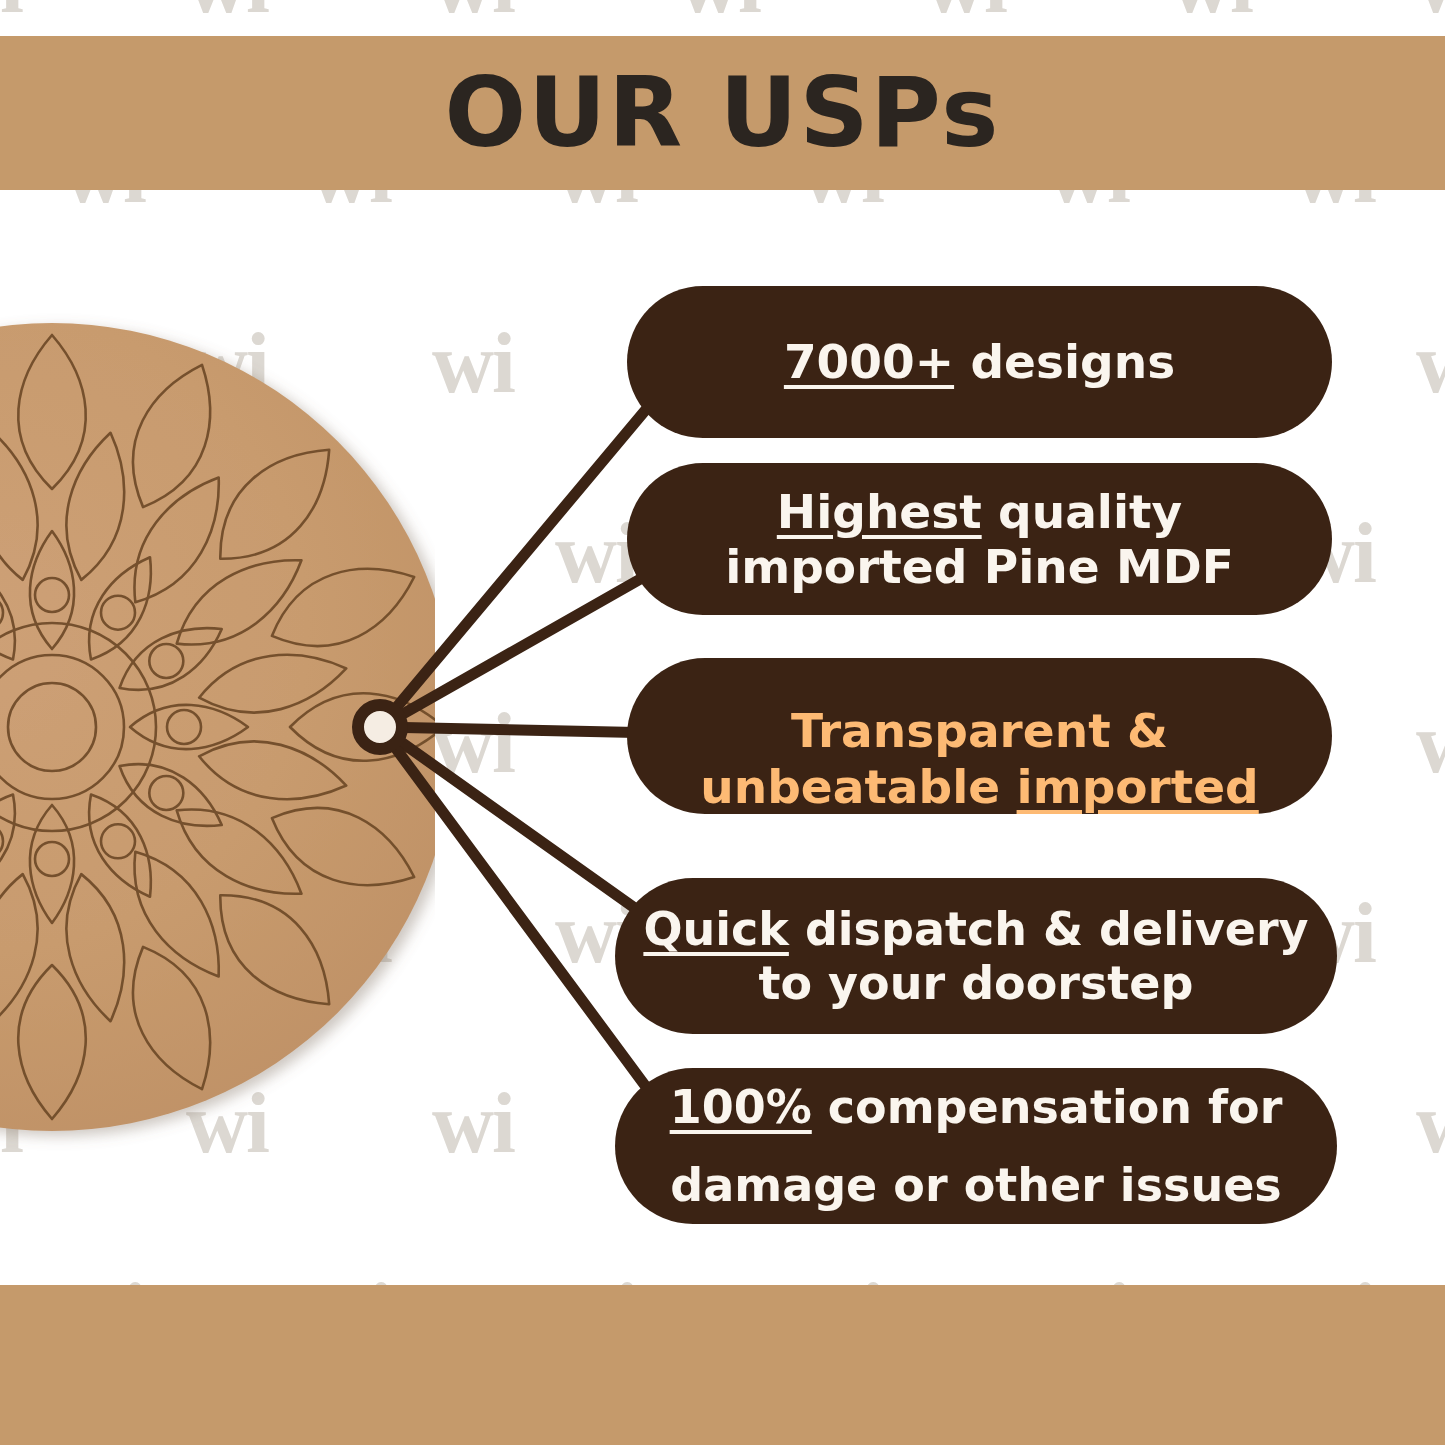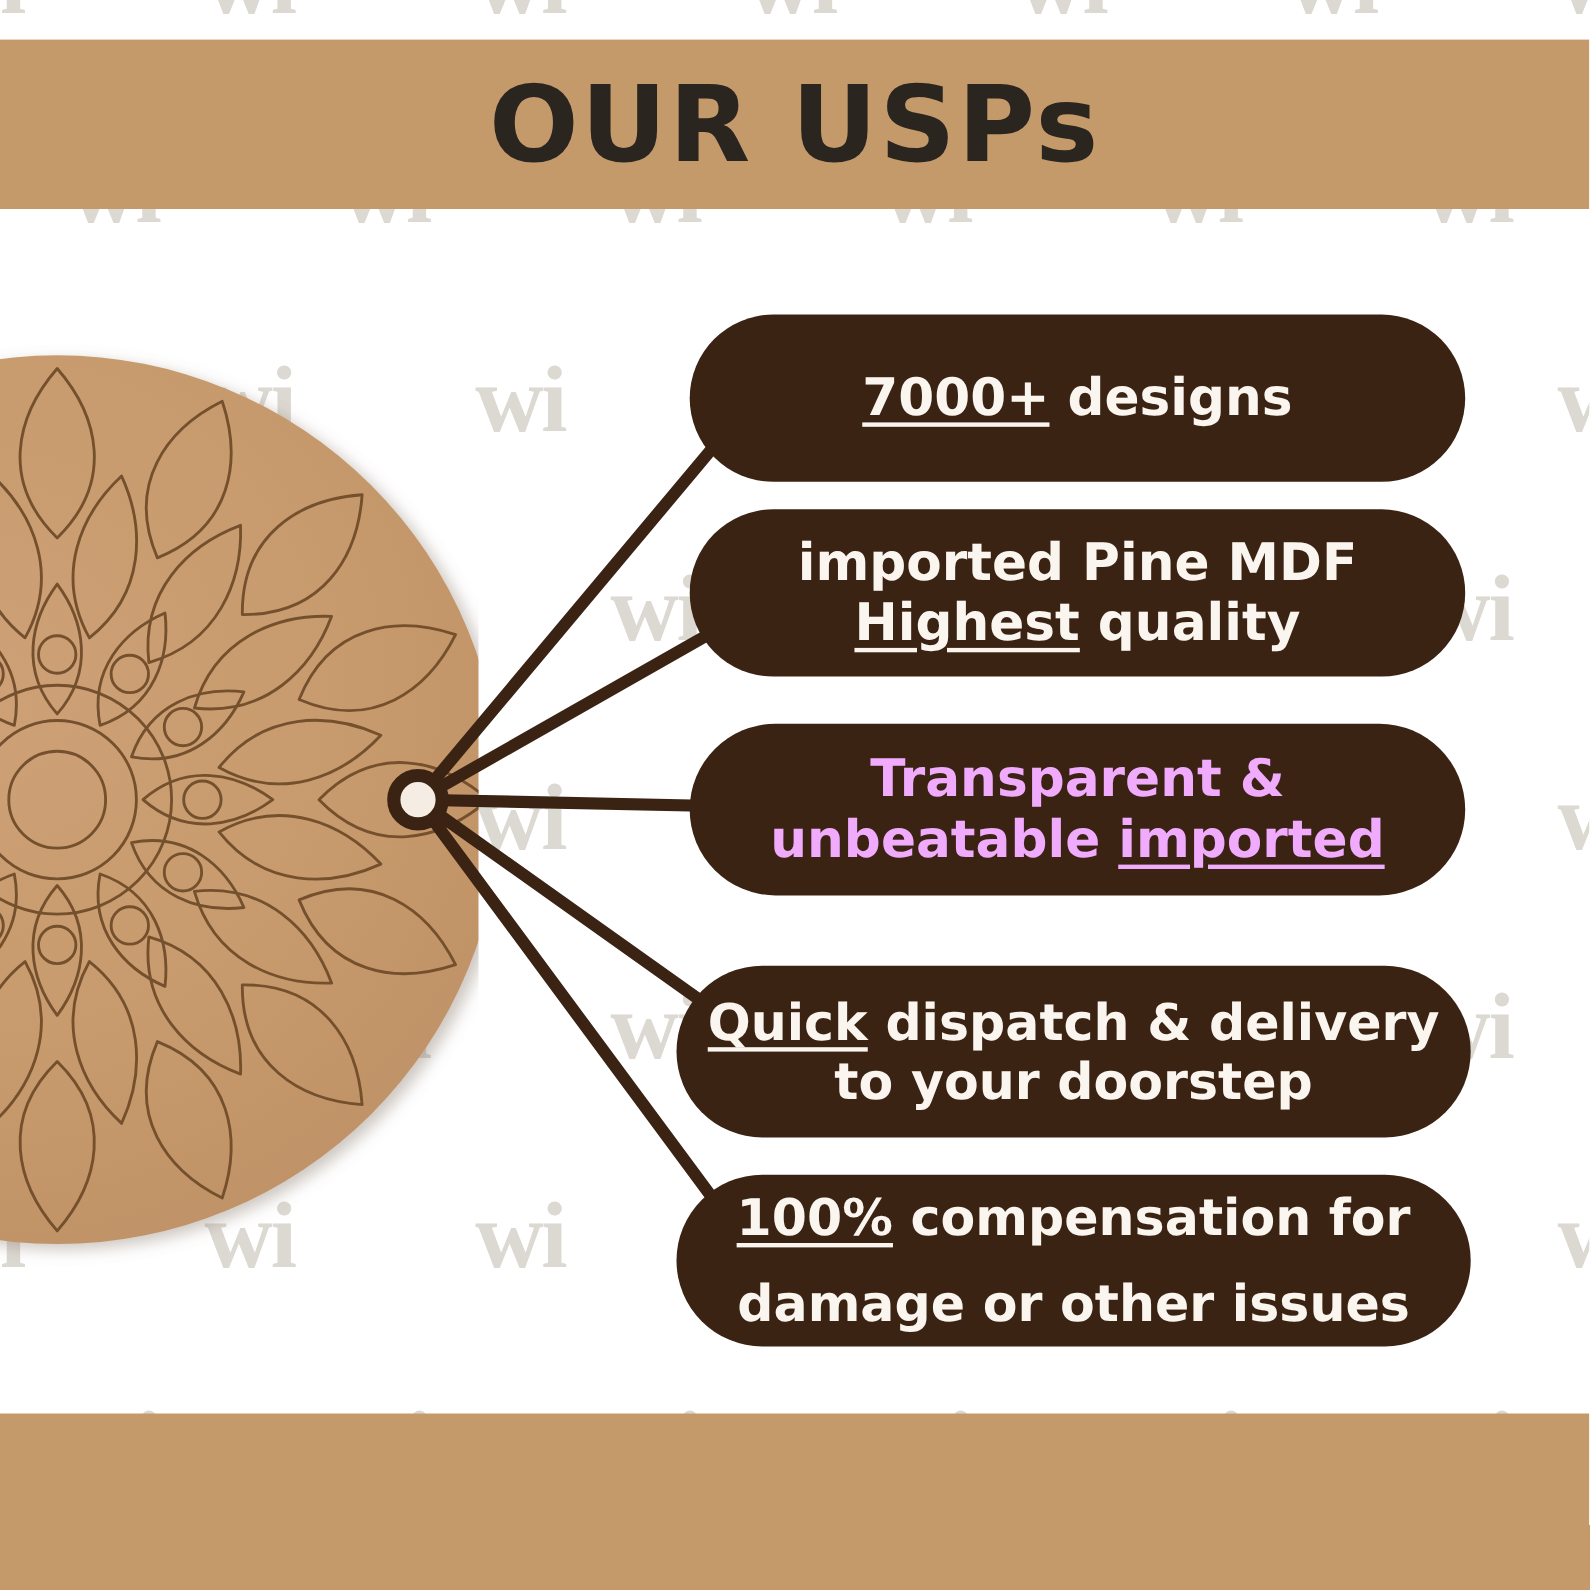--- a/index.html
+++ b/index.html
@@ -334,24 +334,24 @@
       <line x1="380" y1="727" x2="672" y2="1122"></line>
     </g>
   </svg>
 
   <div class="hub" style="background: rgb(245, 237, 227); border-color: rgb(59, 35, 20);"></div>
 
   <div class="pill" id="pill-0" style="background: rgb(59, 35, 20); color: rgb(250, 245, 238);">
       <span class="ln"><u>7000+</u> designs</span>
     </div>
   <div class="pill" id="pill-1" style="background: rgb(59, 35, 20); color: rgb(250, 245, 238);">
+      <span class="ln"><u>Highest</u> quality</span>
       <span class="ln">imported Pine MDF</span>
-      <span class="ln"><u>Highest</u> quality</span>
-    </div>
-  <div class="pill" id="pill-2" style="background: rgb(59, 35, 20); color: #f0abfc;">
+    </div>
+  <div class="pill" id="pill-2" style="background: rgb(59, 35, 20); color: #fdba74; justify-content: flex-end;">
       <span class="ln">Transparent &amp;</span>
       <span class="ln">unbeatable <u>imported</u></span>
     </div>
   <div class="pill" id="pill-3" style="background: rgb(59, 35, 20); color: rgb(250, 245, 238);">
       <span class="ln"><u>Quick</u> dispatch &amp; delivery</span>
       <span class="ln">to your doorstep</span>
     </div>
   <div class="pill" id="pill-4" style="background: rgb(59, 35, 20); color: rgb(250, 245, 238);">
       <span class="ln"><u>100%</u> compensation for</span>
       <span class="ln">damage or other issues</span>

